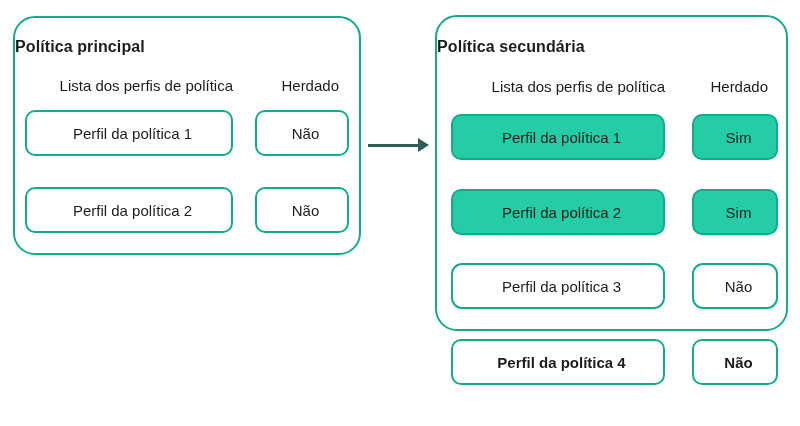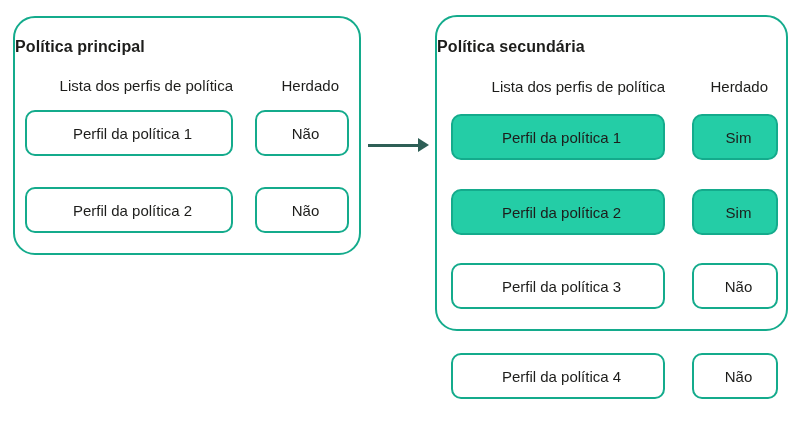--- a/index.html
+++ b/index.html
@@ -66,22 +66,22 @@
   }
   .box.filled { background: var(--teal-fill); }
   .panel-left  .box.profile   { left: 10px;  width: 208px; }
   .panel-left  .box.inherited { left: 240px; width: 94px; }
   .panel-right .box.profile   { left: 14px;  width: 214px; }
   .panel-right .box.inherited { left: 255px; width: 86px; }
   .panel-left  .row-0 .box { top: 92px; }
   .panel-left  .row-1 .box { top: 169px; }
   .panel-right .row-0 .box { top: 97px; }
   .panel-right .row-1 .box { top: 172px; }
-  .panel-right .row-2 .box { top: 246px; }
-  .panel-right .row-3 .box { top: 336px; }
+  .panel-right .row-2 .box { top: 246px; border-radius: 11px; }
+  .panel-right .row-3 .box { top: 322px; font-weight: bold; }
   .arrow {
     position: absolute;
     left: 368px; top: 138px;
     width: 61px; height: 15px;
   }
   .arrow-shaft {
     position: absolute;
     left: 0; top: 6px;
     width: 51px; height: 3px;
     background: var(--arrow-color);

